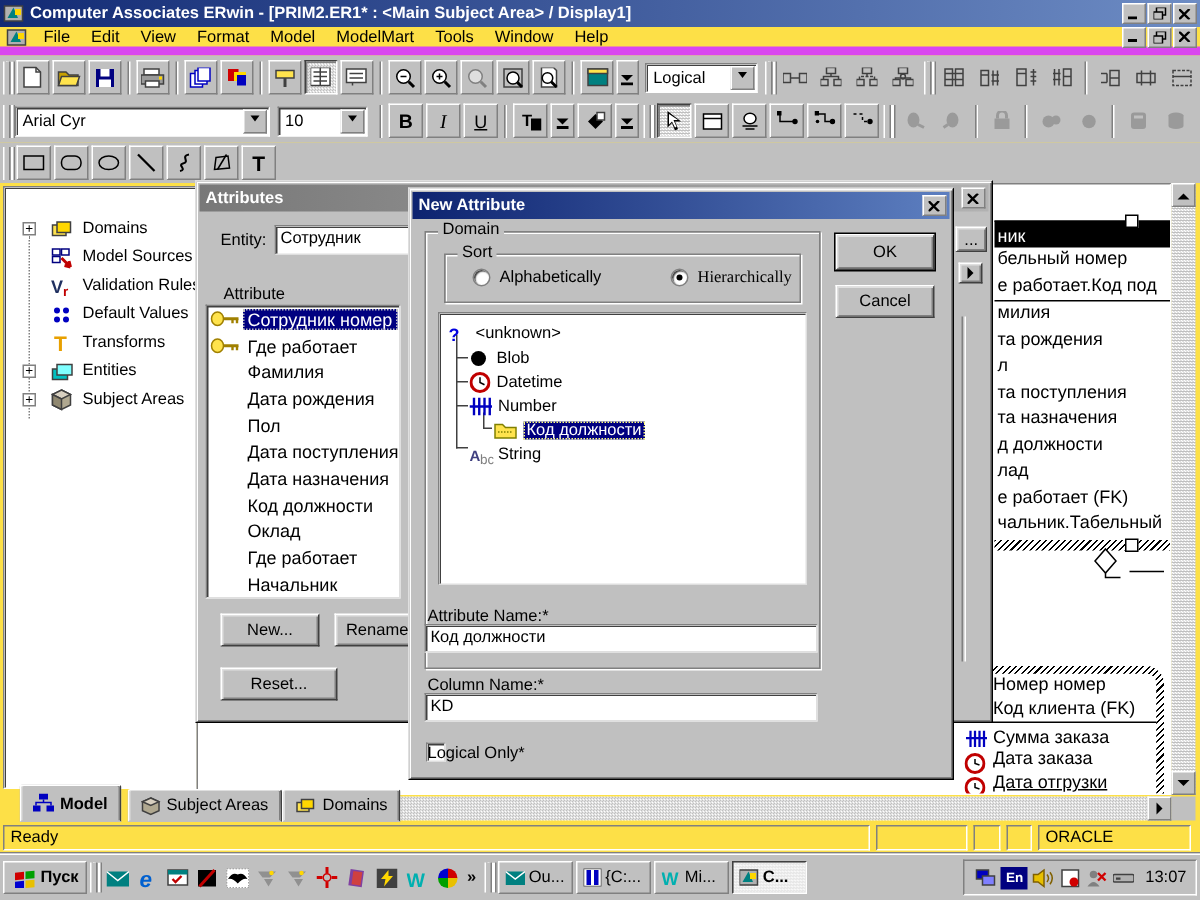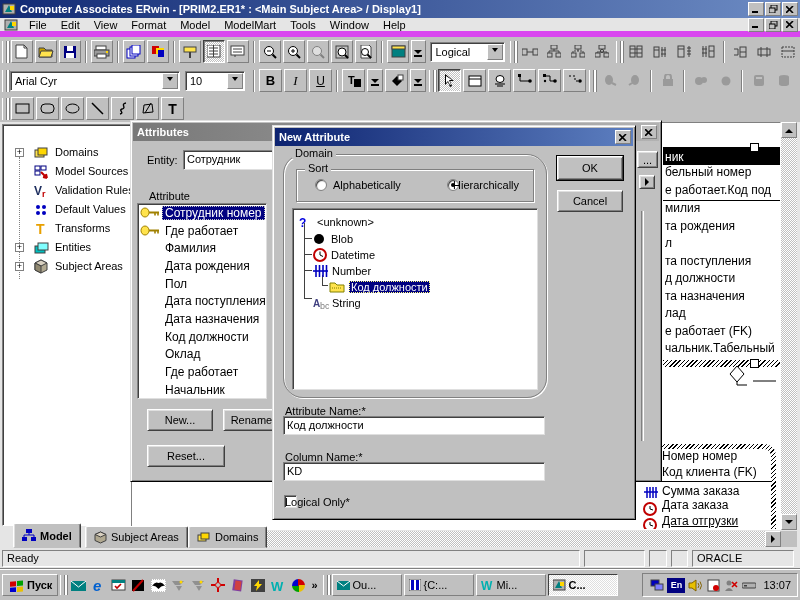--- a/index.html
+++ b/index.html
@@ -1,16 +1,16 @@
 <!DOCTYPE html>
 <html><head>
 <meta charset="utf-8">
 <style>
   html,body{margin:0;padding:0;background:#555;}
-  #screen{position:relative;width:800px;height:600px;background:#e5e5e5;overflow:hidden;
+  #screen{position:relative;width:800px;height:600px;background:#fde047;overflow:hidden;
     font-family:"Liberation Sans",sans-serif;font-size:11px;color:#000;cursor:default;}
   *{box-sizing:border-box;}
   .raised-thin{border:1px solid;border-color:#fff #808080 #808080 #fff;background:#c0c0c0;}
   .pressed{border:1px solid;border-color:#404040 #fff #fff #404040;
     box-shadow:inset 1px 1px 0 #808080;}
   .checker{background:repeating-conic-gradient(#fff 0 25%,#c0c0c0 0 50%) 0 0/2px 2px;}
   .hatch{background:repeating-linear-gradient(135deg,#000 0 1px,#fff 1px 3px);}
 
   
   .titlebar{position:absolute;left:0;top:0;width:800px;height:18px;
@@ -101,21 +101,21 @@
     border-radius:2px 2px 0 0;font-size:11px;}
   #statusbar{position:absolute;left:0;top:549px;width:800px;height:19px;display:block;}
   .pane{position:absolute;top:1px;height:17px;border:1px solid;border-color:#808080 #fff #fff #808080;
     padding:1px 4px;font-size:11px;}
 
   
   #taskbar{position:absolute;left:0;top:569px;width:800px;height:31px;background:#c0c0c0;
     border-top:1px solid #fff;box-shadow:0 -1px 0 #808080;display:flex;align-items:center;padding:0 2px;}
   .startbtn{height:22px;display:flex;align-items:center;gap:3px;padding:0 5px;font-weight:bold;font-size:11px;}
   .qicon{width:18px;height:18px;display:inline-flex;align-items:center;justify-content:center;margin:0 1px;}
-  .taskbtn{width:70px;height:22px;display:flex;align-items:center;gap:3px;padding:0 4px;margin:0 1px;font-size:11px;overflow:hidden;white-space:nowrap;}
+  .taskbtn{width:50px;height:22px;display:flex;align-items:center;gap:3px;padding:0 4px;margin:0 1px;font-size:11px;overflow:hidden;white-space:nowrap;}
   .taskbtn.active{border:1px solid;border-color:#404040 #fff #fff #404040;
     background:repeating-conic-gradient(#fff 0 25%,#dfdfdf 0 50%) 0 0/2px 2px;font-weight:bold;}
   .tray{height:24px;margin-left:auto;display:flex;align-items:center;gap:2px;padding:0 6px;
     border:1px solid;border-color:#808080 #fff #fff #808080;}
   .trayicon{width:16px;height:16px;display:inline-flex;align-items:center;justify-content:center;}
   .enbox{width:18px;height:15px;background:#000080;color:#fff;font-size:9px;font-weight:bold;
     display:flex;align-items:center;justify-content:center;}
   .clock{font-size:11px;margin-left:4px;}
   svg{display:block;}
 </style>
@@ -652,22 +652,22 @@
       <span>ник</span>
     </div>
     <div style="position:absolute;left:531px;top:42px;width:118px;">
       <div class="erow">бельный номер</div>
       <div class="erow">е работает.Код под</div>
       <div class="divline"></div>
       <div class="erow">милия</div>
       <div class="erow">та рождения</div>
       <div class="erow">л</div>
       <div class="erow">та поступления</div>
+      <div class="erow">та назначения</div>
       <div class="erow">д должности</div>
-      <div class="erow">та назначения</div>
       <div class="erow">лад</div>
       <div class="erow">е работает (FK)</div>
       <div class="erow">чальник.Табельный</div>
     </div>
     <div class="hatch" style="position:absolute;left:531px;top:237px;width:118px;height:7px;"></div>
     <div class="handle" style="left:618px;top:20px;"></div>
     <div class="handle" style="left:618px;top:236px;"></div>
 
     <svg style="position:absolute;left:596px;top:242px;" width="54" height="22">
       <polygon points="9,1 16,9 9,17 2,9" fill="#fff" stroke="#000"></polygon>
@@ -804,28 +804,28 @@
     <div class="dtitle active">
       <span>New Attribute</span>
       <span class="spring"></span>
       <span class="xbtn raised-thin">
           <svg width="8" height="7">
             <path d="M0 0 L7 7 M7 0 L0 7" stroke="#000" stroke-width="1.6"></path>
           </svg>
         </span>
     </div>
 
-    <div class="group" style="left:10px;top:28px;width:264px;height:244px;border-radius:20px;">
+    <div class="group" style="left:10px;top:28px;width:264px;height:292px;">
       <span class="glabel">Domain</span>
       <div class="group" style="left:12px;top:14px;width:238px;height:33px;">
         <span class="glabel">Sort</span>
         <span class="radio" style="position:absolute;left:18px;top:9px;"></span>
         <span style="position:absolute;left:36px;top:9px;">Alphabetically</span>
         <span class="radio on" style="position:absolute;left:150px;top:9px;"></span>
-        <span style="position:absolute;left:156px;top:9px;">Hierarchically</span>
+        <span style="position:absolute;left:168px;top:9px;font-family:Liberation Serif, serif;">Hierarchically</span>
       </div>
 
       <div class="lbox" style="left:8px;top:53px;width:246px;height:182px;">
 
         <div class="tline" style="left:11px;top:14px;width:1px;height:76px;"></div>
         <div class="tline" style="left:11px;top:29px;width:8px;height:1px;"></div>
         <div class="tline" style="left:11px;top:45px;width:8px;height:1px;"></div>
         <div class="tline" style="left:11px;top:61px;width:8px;height:1px;"></div>
         <div class="tline" style="left:11px;top:89px;width:8px;height:1px;"></div>
         <div class="tline" style="left:29px;top:66px;width:1px;height:11px;"></div>

